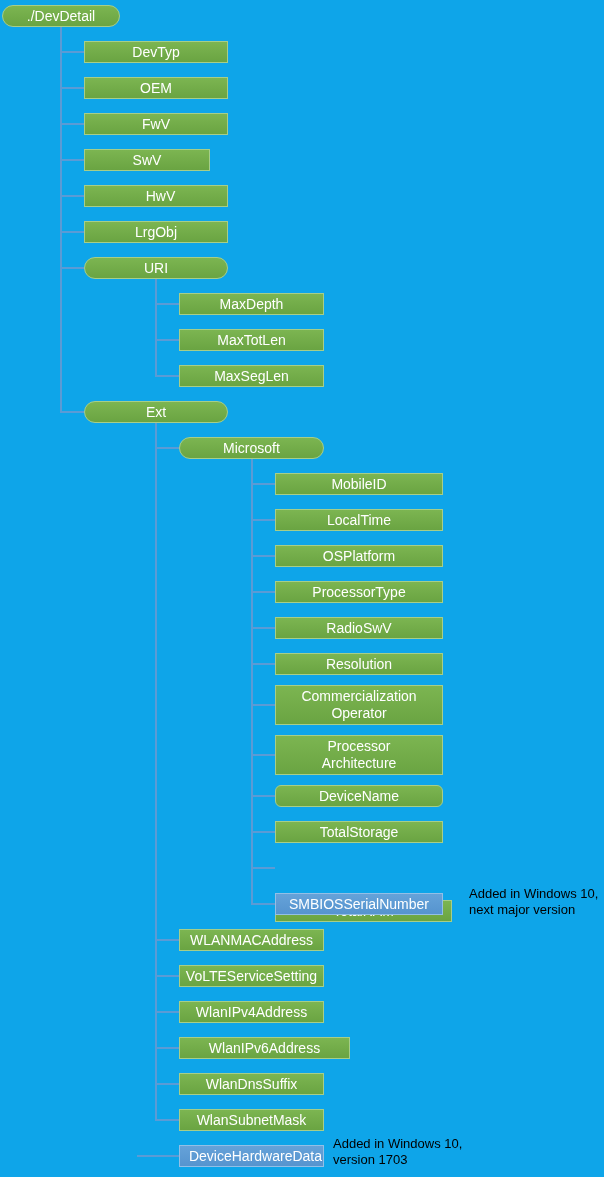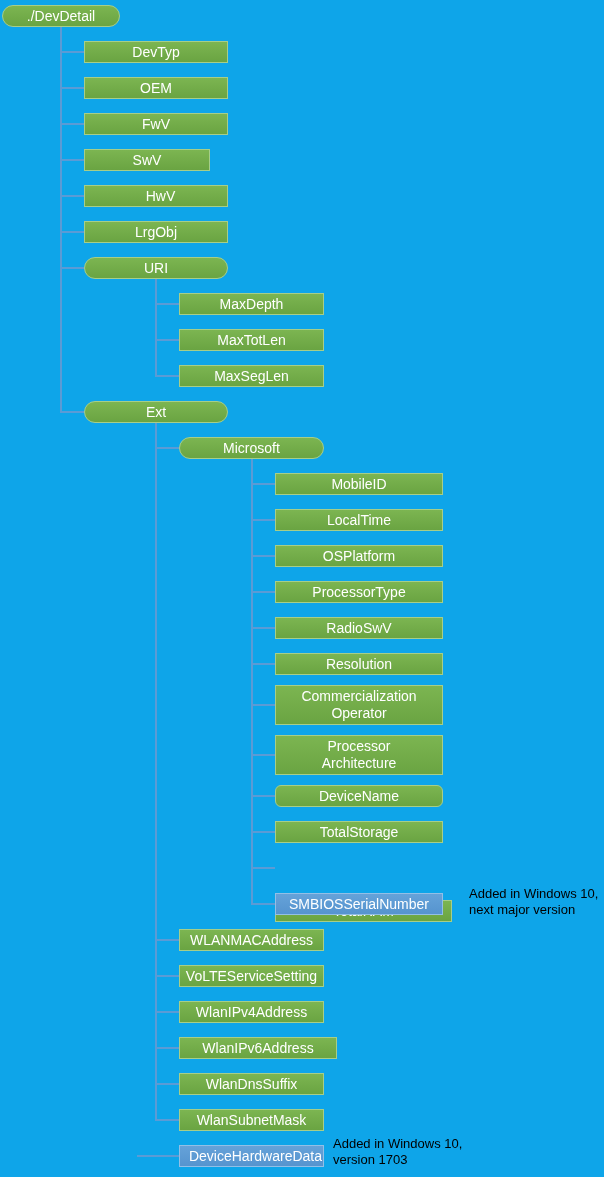--- a/index.html
+++ b/index.html
@@ -107,21 +107,21 @@
 Operator</div>
     <div class="node green rect" style="left: 275px; top: 735px; width: 168px; height: 40px;">Processor
 Architecture</div>
     <div class="node green rect" style="left: 275px; top: 785px; width: 168px; height: 22px; border-radius: 6px;">DeviceName</div>
     <div class="node green rect" style="left: 275px; top: 821px; width: 168px; height: 22px;">TotalStorage</div>
     <div class="node green rect" style="left: 275px; top: 900px; width: 177px; height: 22px;">TotalRAM</div>
     <div class="node blue rect" style="left: 275px; top: 893px; width: 168px; height: 22px;">SMBIOSSerialNumber</div>
     <div class="node green rect" style="left: 179px; top: 929px; width: 145px; height: 22px;">WLANMACAddress</div>
     <div class="node green rect" style="left: 179px; top: 965px; width: 145px; height: 22px;">VoLTEServiceSetting</div>
     <div class="node green rect" style="left: 179px; top: 1001px; width: 145px; height: 22px;">WlanIPv4Address</div>
-    <div class="node green rect" style="left: 179px; top: 1037px; width: 158px; height: 22px;">WlanIPv6Address</div>
+    <div class="node green rect" style="left: 179px; top: 1037px; width: 171px; height: 22px;">WlanIPv6Address</div>
     <div class="node green rect" style="left: 179px; top: 1073px; width: 145px; height: 22px;">WlanDnsSuffix</div>
     <div class="node green rect" style="left: 179px; top: 1109px; width: 145px; height: 22px;">WlanSubnetMask</div>
     <div class="node blue rect" style="left: 179px; top: 1145px; width: 145px; height: 22px; padding-left: 8px;">DeviceHardwareData</div>
     <div class="annotation" style="left: 469px; top: 886px;">Added in Windows 10,
 next major version</div>
     <div class="annotation" style="left: 333px; top: 1136px;">Added in Windows 10,
 version 1703</div>
   </div>
 
 </body></html>

